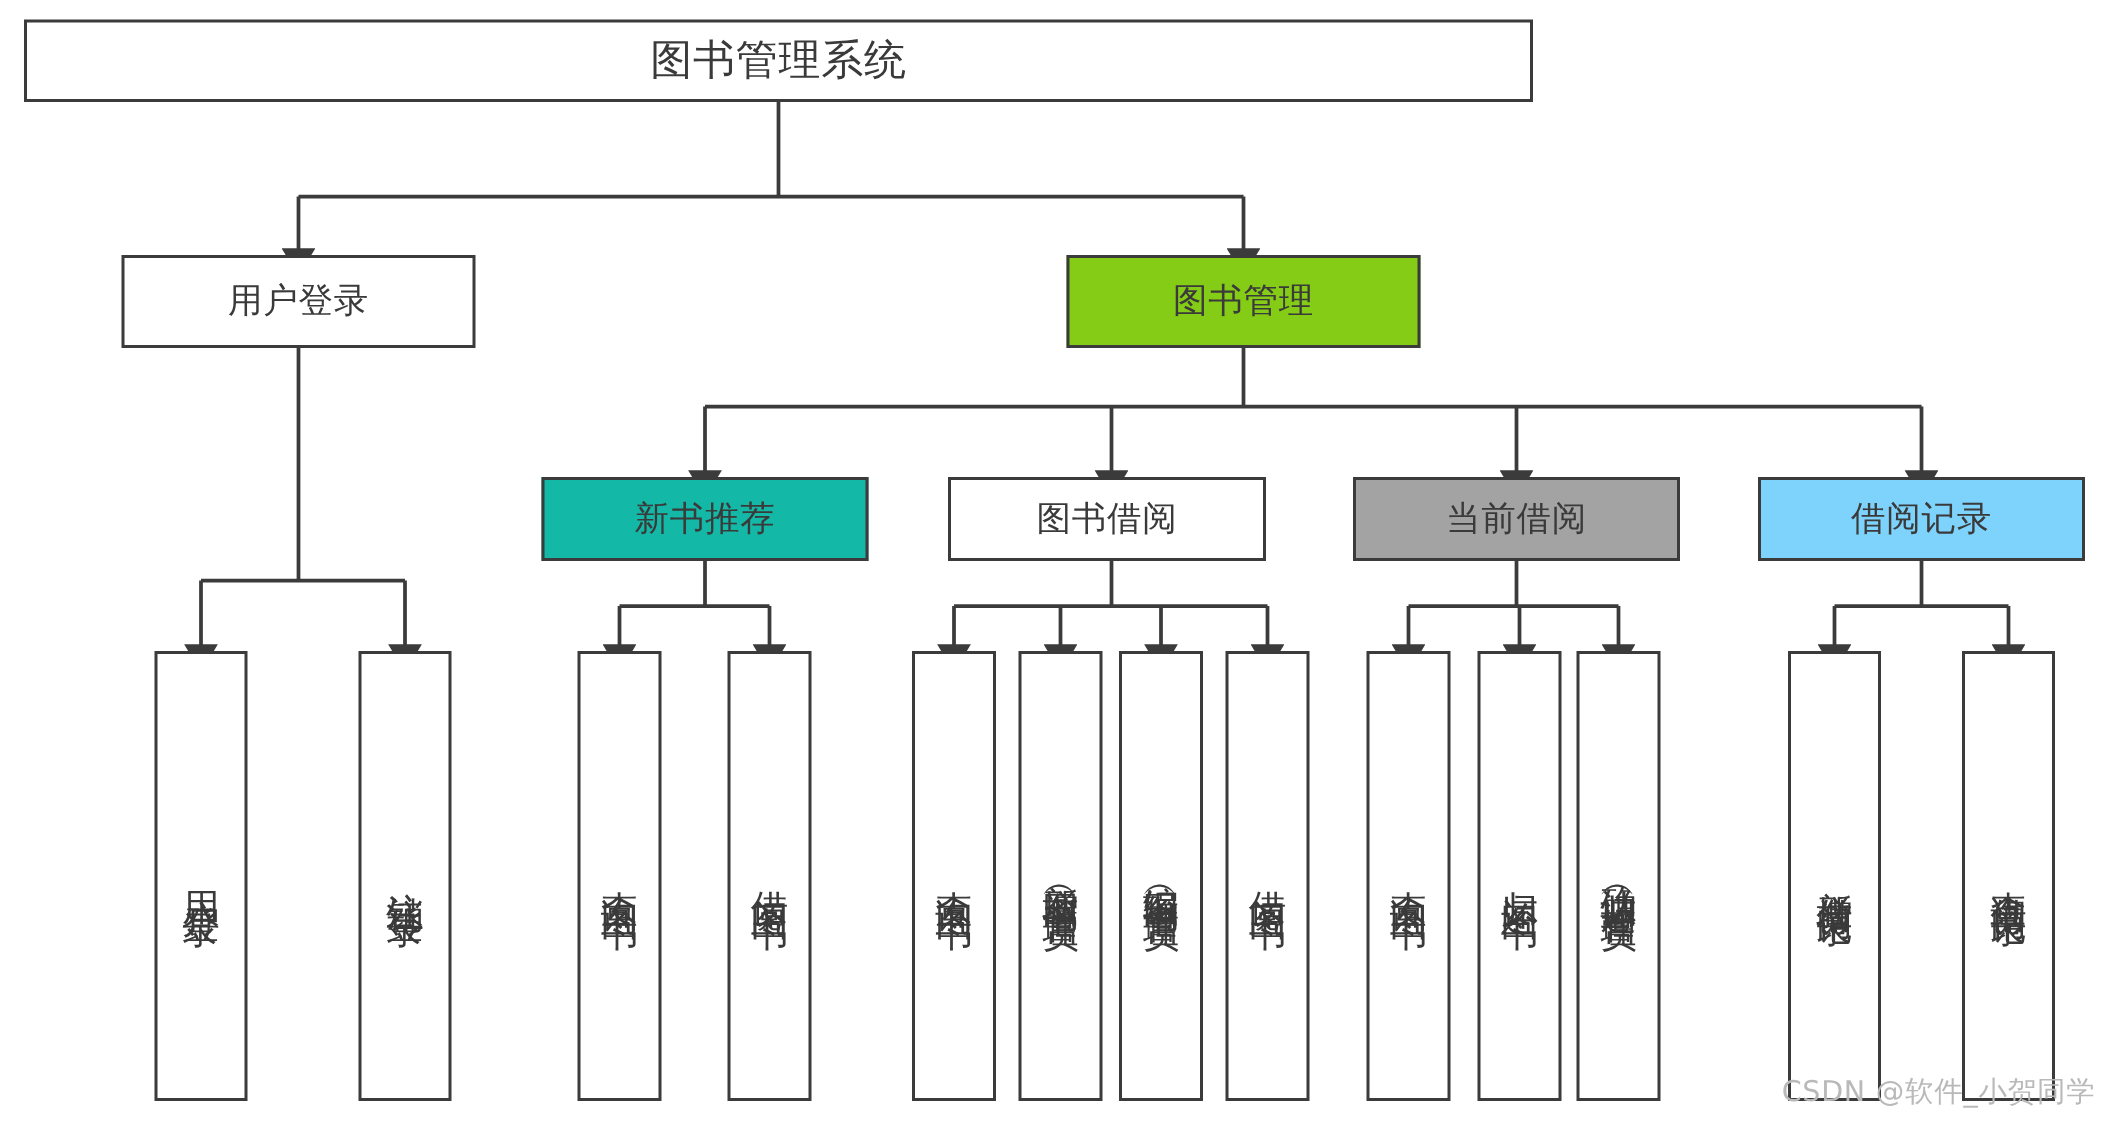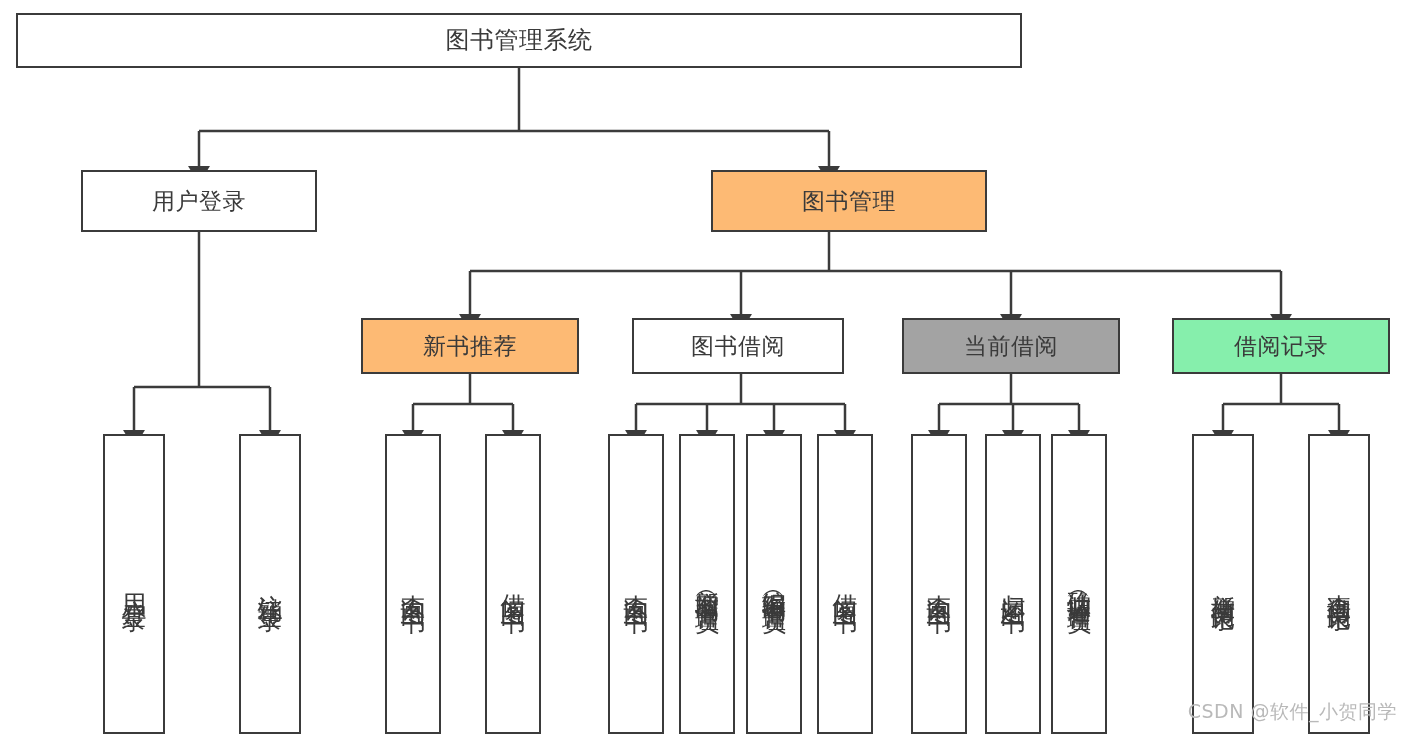--- a/index.html
+++ b/index.html
@@ -40,21 +40,21 @@
     text-align: center;
     line-height: 1.15;
     letter-spacing: 0.5px;
   }
   
   .node.horiz .label {
     font-size: 23px;
     white-space: nowrap;
   }
   .node.root .label {
-    font-size: 24px;
+    font-size: 28px;
   }
   
   .node.vert {
     align-items: center;
     justify-content: center;
   }
   .node.vert .label {
     writing-mode: vertical-rl;
     text-orientation: upright;
     font-size: 25px;
@@ -63,21 +63,21 @@
     white-space: nowrap;
     text-align: center;
   }
   .node.vert.tall .label {
     font-size: 24px;
     letter-spacing: 3px;
   }
   #watermark {
     position: absolute;
     right: 8px;
-    bottom: 22px;
+    bottom: 6px;
     font-size: 19px;
     color: #b9b9b9;
     letter-spacing: 0.5px;
     white-space: nowrap;
     font-family: "DejaVu Sans", "Liberation Sans", sans-serif;
   }
 </style>
 </head>
 <body>
 
@@ -126,33 +126,33 @@
       </g>
   </svg>
 
   <div id="nodes">
       <div class="node horiz root" style="left: 16px; top: 13px; width: 1006px; height: 55px; border-color: rgb(59, 59, 59); background: rgb(255, 255, 255); color: rgb(58, 58, 58);">
         <span class="label">图书管理系统</span>
       </div>
       <div class="node horiz" style="left: 81px; top: 170px; width: 236px; height: 62px; border-color: rgb(59, 59, 59); background: rgb(255, 255, 255); color: rgb(58, 58, 58);">
         <span class="label">用户登录</span>
       </div>
-      <div class="node horiz" style="left: 711px; top: 170px; width: 276px; height: 62px; border-color: rgb(59, 59, 59); background: #fdba74; color: rgb(58, 58, 58);">
+      <div class="node horiz" style="left: 711px; top: 170px; width: 236px; height: 62px; border-color: rgb(59, 59, 59); background: #84cc16; color: rgb(58, 58, 58);">
         <span class="label">图书管理</span>
       </div>
-      <div class="node horiz" style="left: 361px; top: 318px; width: 218px; height: 56px; border-color: rgb(59, 59, 59); background: #fdba74; color: rgb(58, 58, 58);">
+      <div class="node horiz" style="left: 361px; top: 318px; width: 218px; height: 56px; border-color: rgb(59, 59, 59); background: #14b8a6; color: rgb(58, 58, 58);">
         <span class="label">新书推荐</span>
       </div>
       <div class="node horiz" style="left: 632px; top: 318px; width: 212px; height: 56px; border-color: rgb(59, 59, 59); background: rgb(255, 255, 255); color: rgb(58, 58, 58);">
         <span class="label">图书借阅</span>
       </div>
       <div class="node horiz" style="left: 902px; top: 318px; width: 218px; height: 56px; border-color: rgb(59, 59, 59); background: #a3a3a3; color: rgb(58, 58, 58);">
         <span class="label">当前借阅</span>
       </div>
-      <div class="node horiz" style="left: 1172px; top: 318px; width: 218px; height: 56px; border-color: rgb(59, 59, 59); background: #86efac; color: rgb(58, 58, 58);">
+      <div class="node horiz" style="left: 1172px; top: 318px; width: 218px; height: 56px; border-color: rgb(59, 59, 59); background: #7dd3fc; color: rgb(58, 58, 58);">
         <span class="label">借阅记录</span>
       </div>
       <div class="node vert" style="left: 103px; top: 434px; width: 62px; height: 300px; border-color: rgb(59, 59, 59); background: rgb(255, 255, 255); color: rgb(58, 58, 58);">
         <span class="label">用户登录</span>
       </div>
       <div class="node vert" style="left: 239px; top: 434px; width: 62px; height: 300px; border-color: rgb(59, 59, 59); background: rgb(255, 255, 255); color: rgb(58, 58, 58);">
         <span class="label">注销登录</span>
       </div>
       <div class="node vert" style="left: 385px; top: 434px; width: 56px; height: 300px; border-color: rgb(59, 59, 59); background: rgb(255, 255, 255); color: rgb(58, 58, 58);">
         <span class="label">查询图书</span>

